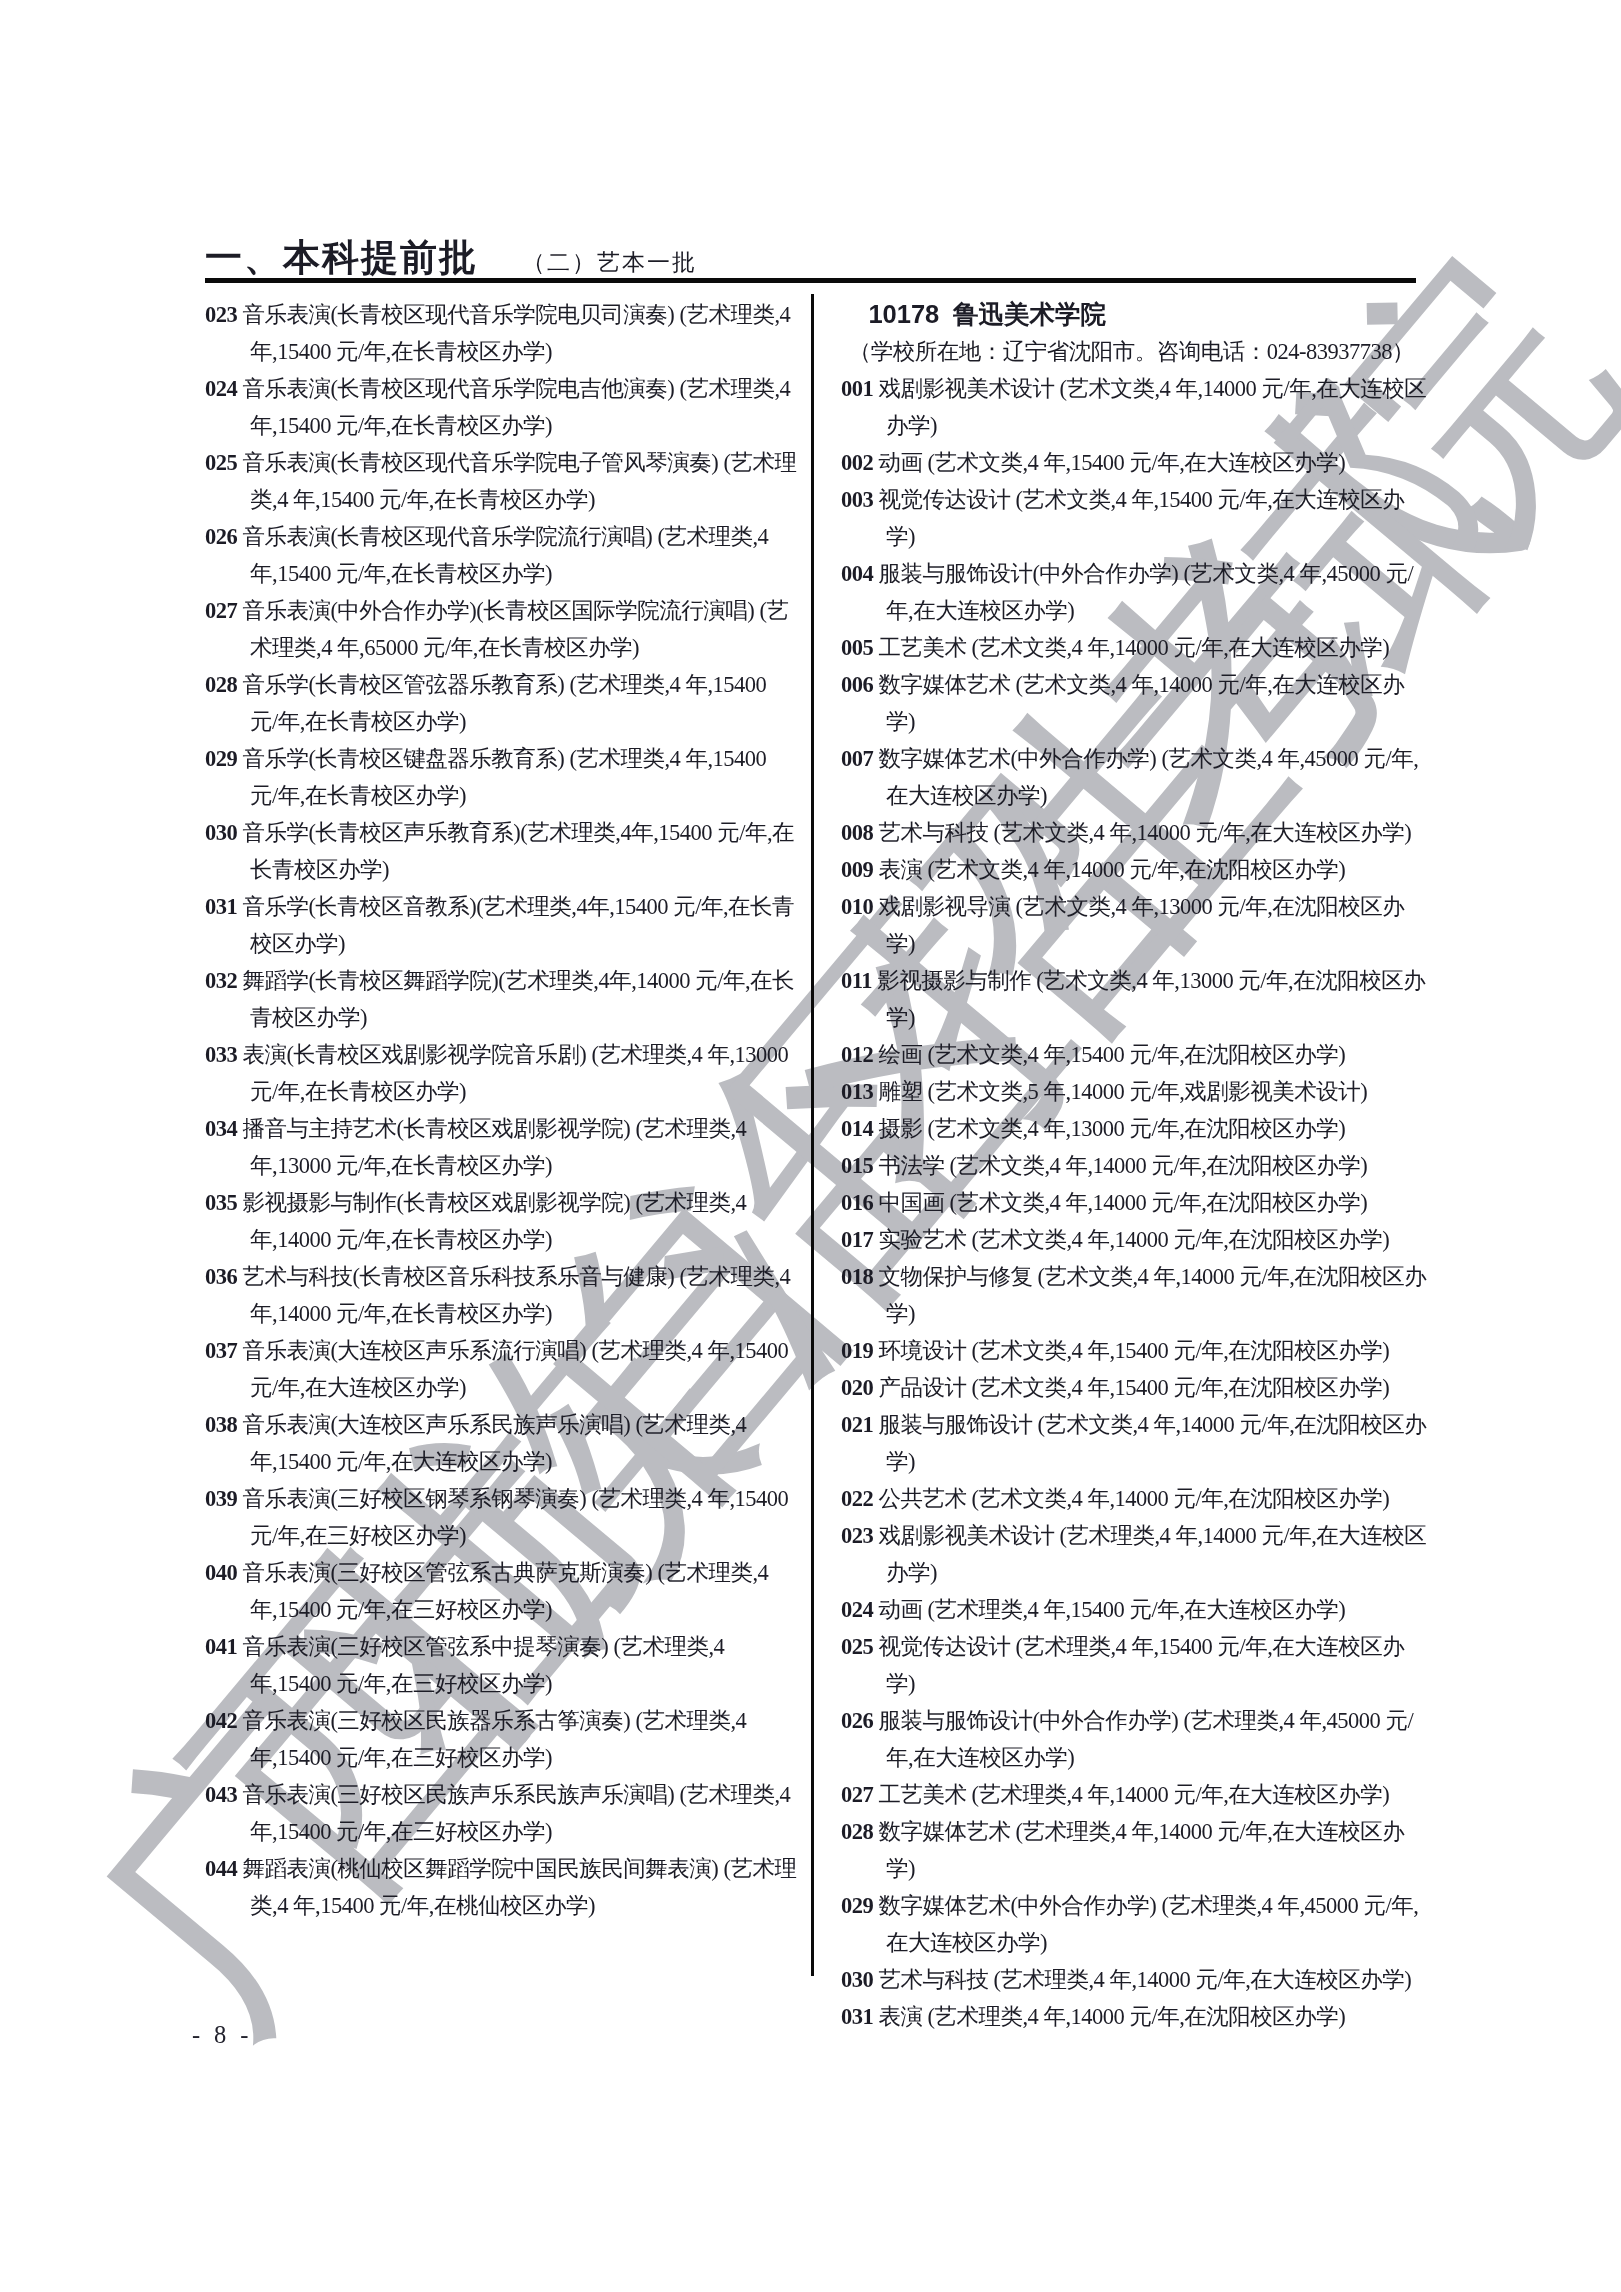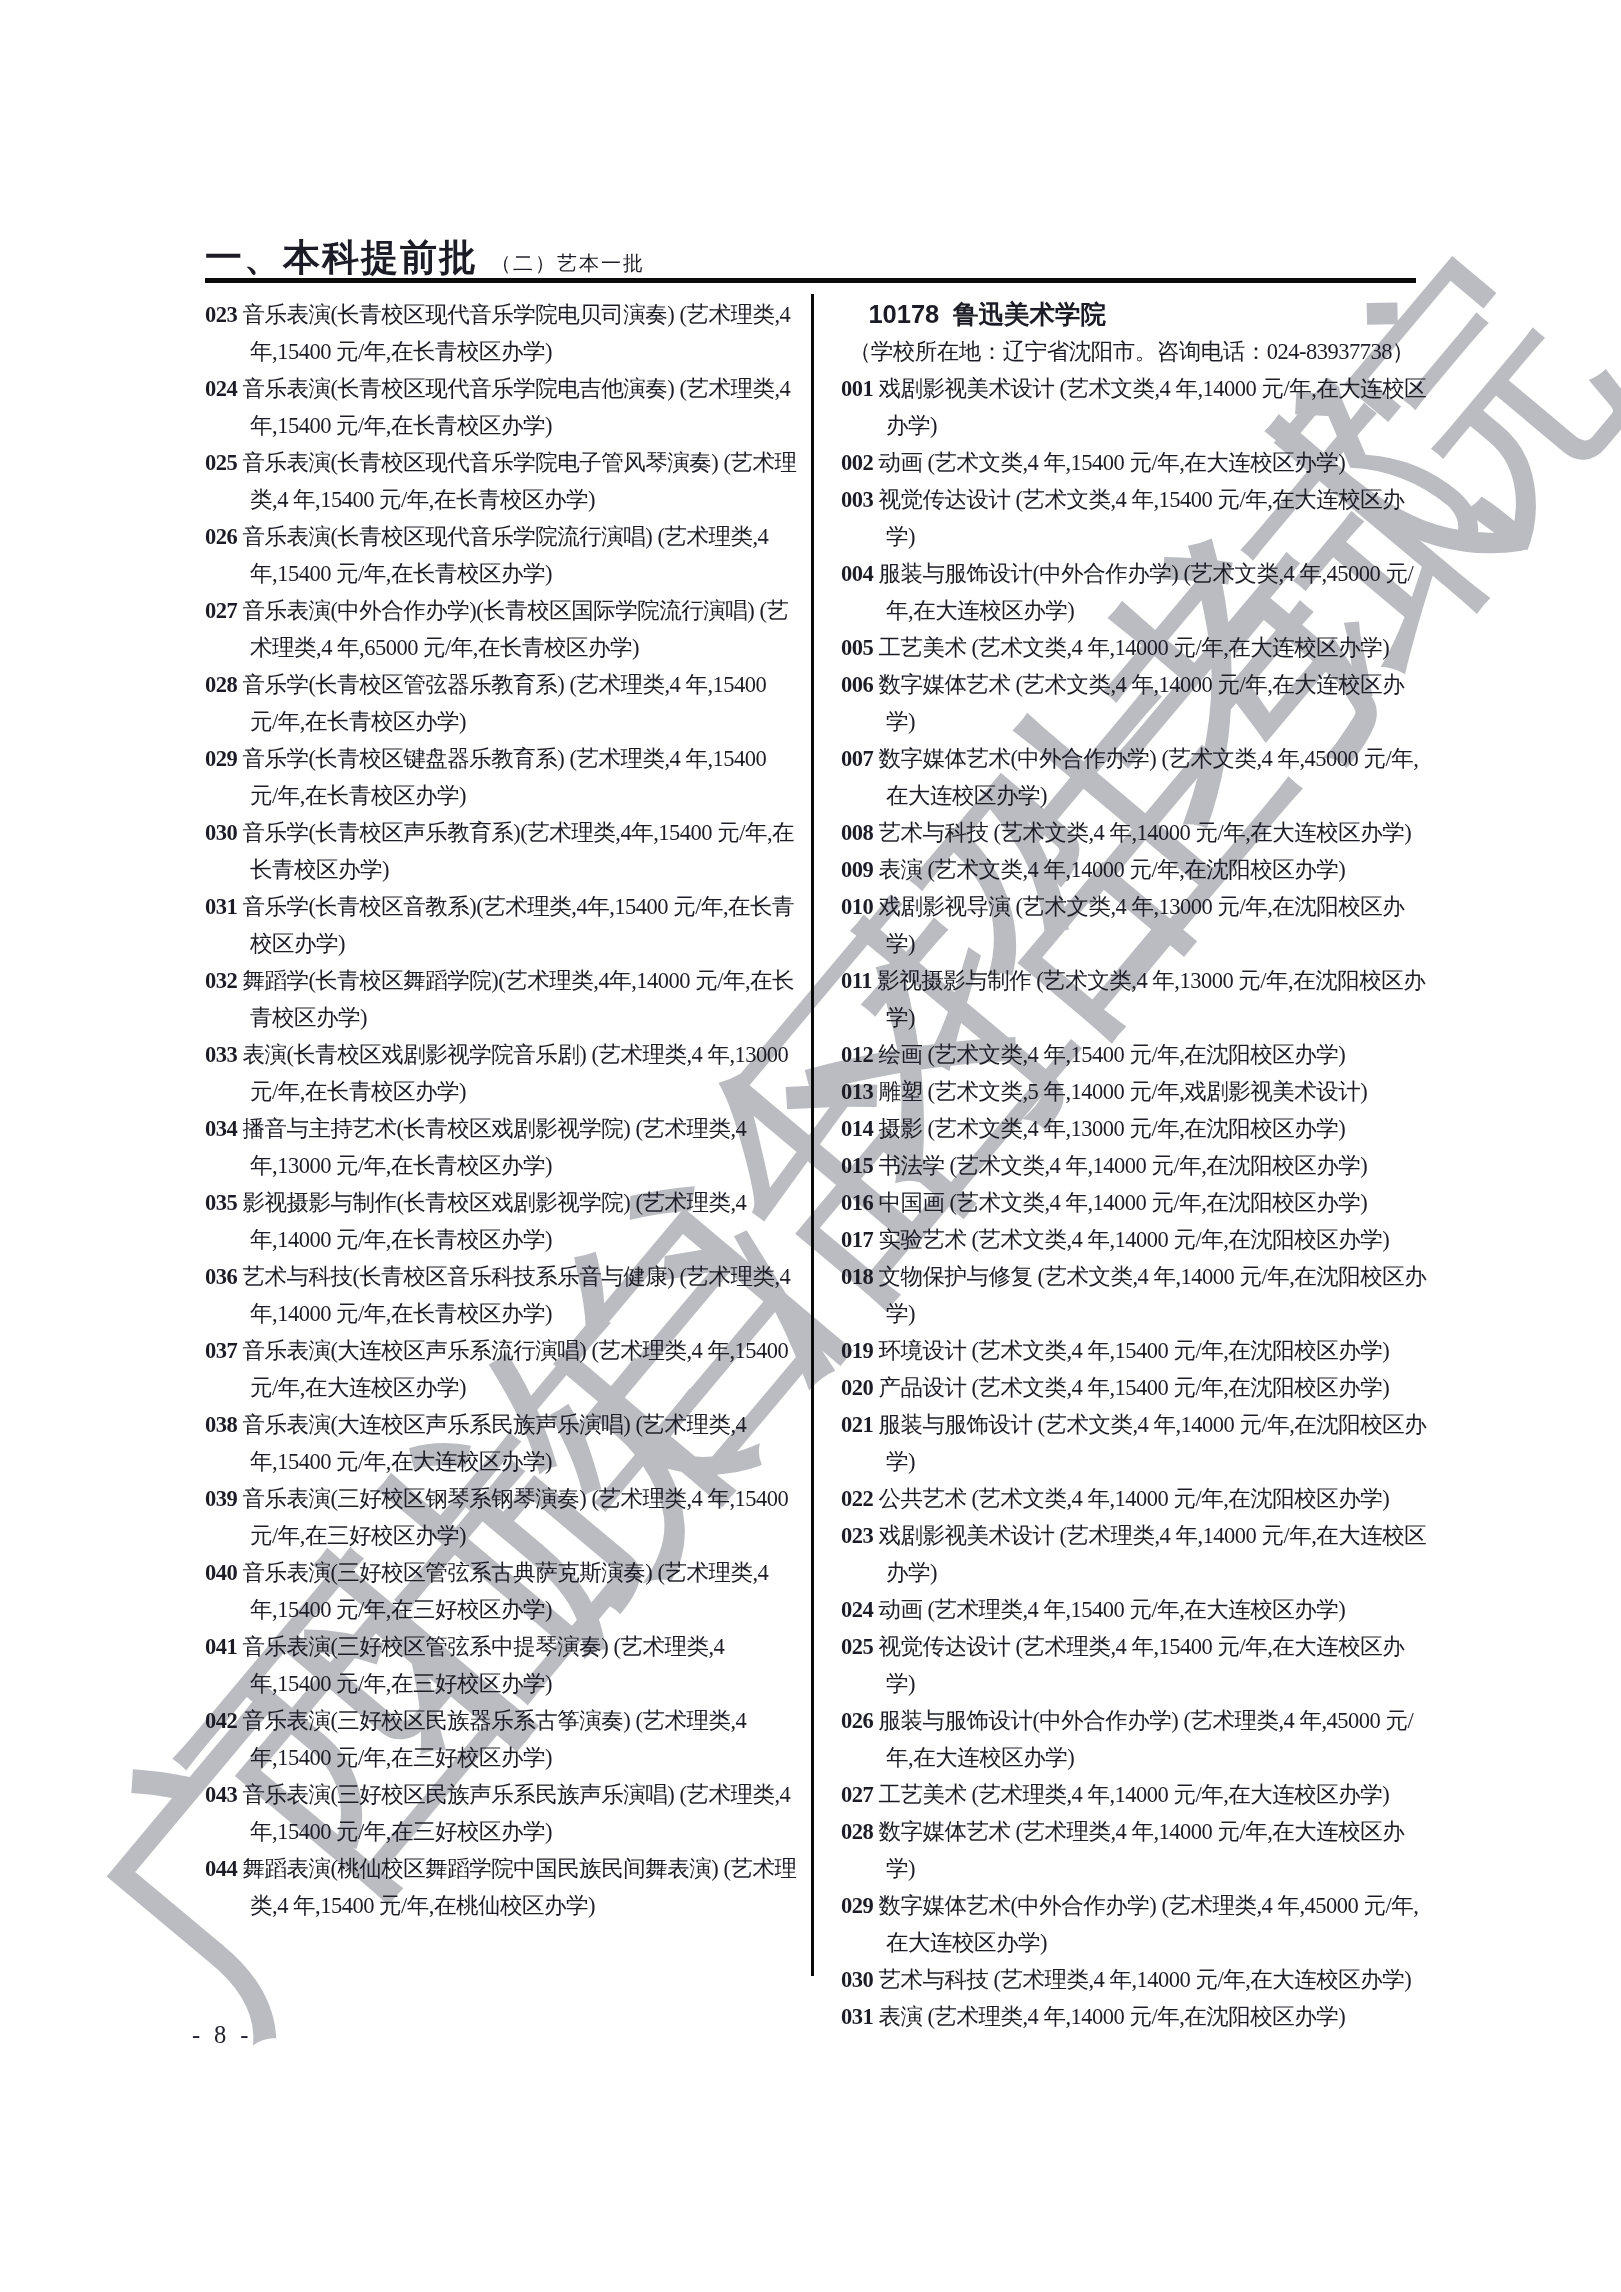--- a/index.html
+++ b/index.html
@@ -34,22 +34,22 @@
     white-space: nowrap;
   }
   .header .title {
     font-family: "Liberation Sans", sans-serif;
     font-weight: bold;
     font-size: 37px;
     letter-spacing: 2px;
   }
   .header .subtitle {
     font-family: "Liberation Serif", serif;
-    font-size: 20px;
-    margin-left: 13px;
+    font-size: 23px;
+    margin-left: 44px;
     letter-spacing: 2px;
     text-align: center;
   }
   .header-rule {
     position: absolute;
     left: 205px; top: 278px;
     width: 1211px; height: 4.9px;
     background: #0a0a0a;
     z-index: 2;
   }

